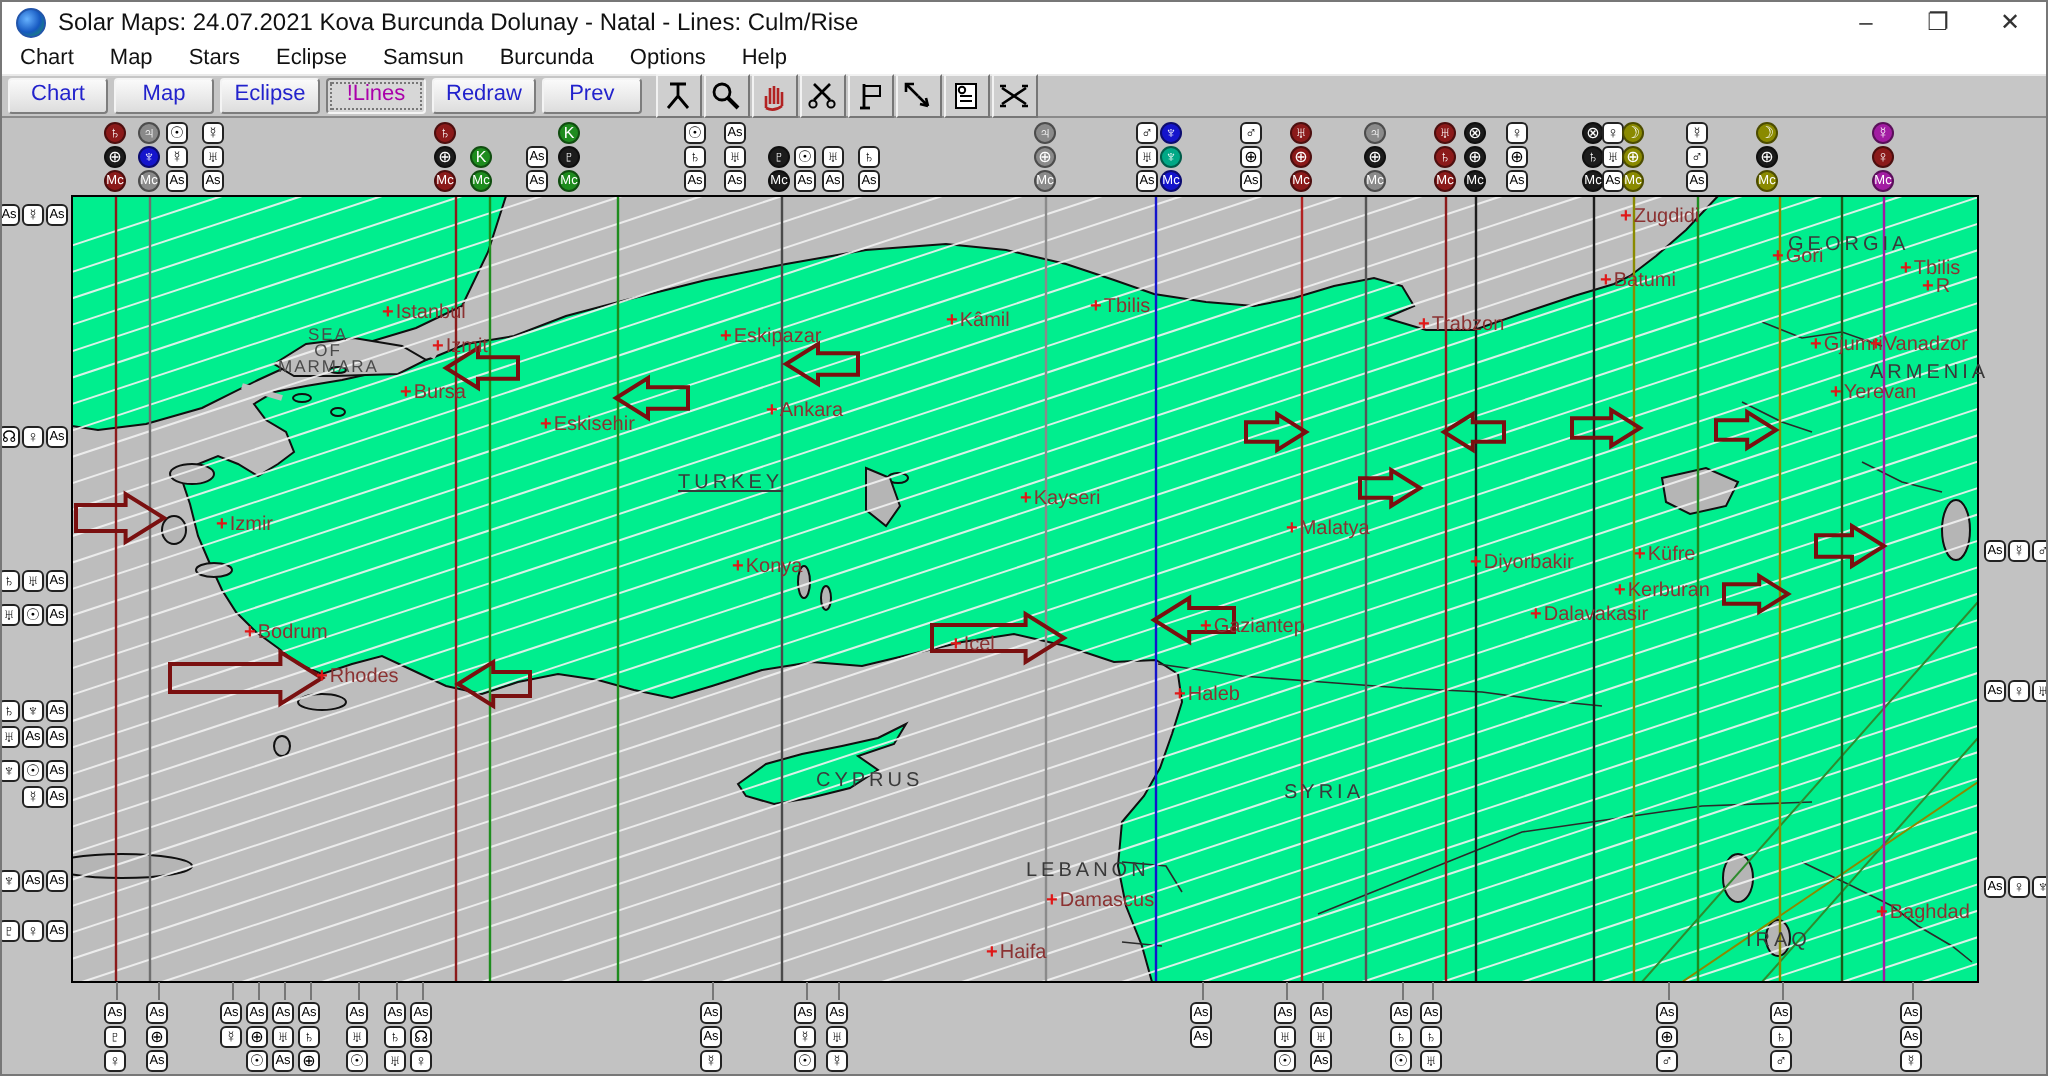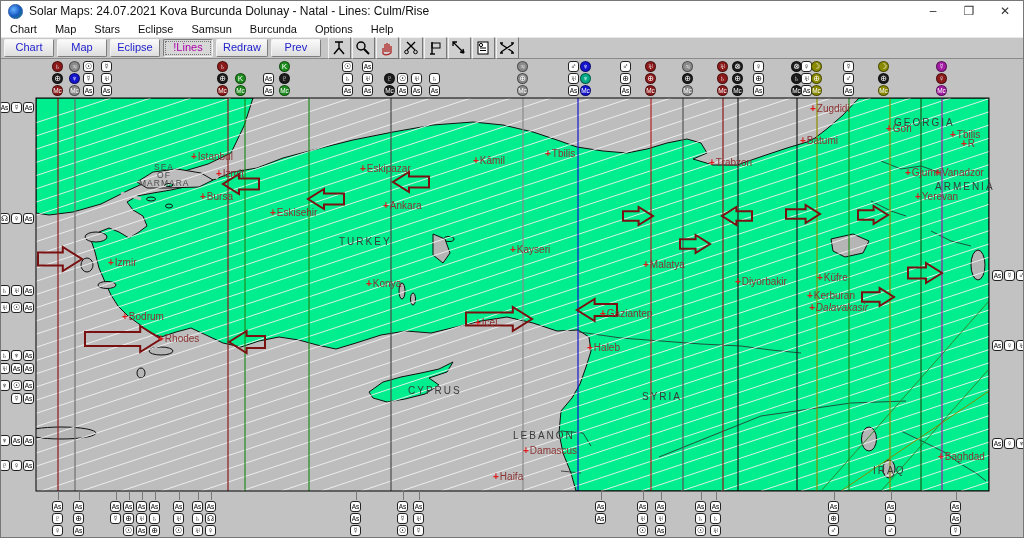--- a/index.html
+++ b/index.html
@@ -292,25 +292,25 @@
       <div class="city" style="left: 799px; top: 134px;"><span class="m">+</span><span>Batumi</span></div>
       <div class="city" style="left: 885px; top: 122px;"><span class="m">+</span><span>Gori</span></div>
       <div class="city" style="left: 949px; top: 128px;"><span class="m">+</span><span>Tbilis</span></div>
       <div class="city" style="left: 960px; top: 137px;"><span class="m">+</span><span>R</span></div>
       <div class="city" style="left: 904px; top: 166px;"><span class="m">+</span><span>Gjumri</span></div>
       <div class="city" style="left: 934px; top: 166px;"><span class="m">+</span><span>Vanadzor</span></div>
       <div class="city" style="left: 914px; top: 190px;"><span class="m">+</span><span>Yerevan</span></div>
       <div class="city" style="left: 734px; top: 275px;"><span class="m">+</span><span>Diyorbakir</span></div>
       <div class="city" style="left: 816px; top: 271px;"><span class="m">+</span><span>Küfre</span></div>
       <div class="city" style="left: 806px; top: 289px;"><span class="m">+</span><span>Kerburan</span></div>
-      <div class="city" style="left: 808px; top: 301px; font-style: italic;"><span class="m">+</span><span>Dalavakasir</span></div>
+      <div class="city" style="left: 764px; top: 301px;"><span class="m">+</span><span>Dalavakasir</span></div>
       <div class="city" style="left: 522px; top: 444px;"><span class="m">+</span><span>Damascus</span></div>
       <div class="city" style="left: 492px; top: 470px;"><span class="m">+</span><span>Haifa</span></div>
       <div class="city" style="left: 937px; top: 450px;"><span class="m">+</span><span>Baghdad</span></div>
-      <div class="region" style="left: 338px; top: 235px;">TURKEY</div>
+      <div class="region" style="left: 338px; top: 235px; text-decoration: underline;">TURKEY</div>
       <div class="region" style="left: 407px; top: 384px;">CYPRUS</div>
       <div class="region" style="left: 641px; top: 390px;">SYRIA</div>
       <div class="region" style="left: 512px; top: 429px;">LEBANON</div>
       <div class="region" style="left: 893px; top: 116px;">GEORGIA</div>
       <div class="region" style="left: 934px; top: 180px;">ARMENIA</div>
       <div class="region" style="left: 872px; top: 464px;">IRAQ</div>
       <div class="sea-label" style="left: 138px; top: 162px; width: 50px;">
         <div>SEA</div>
         <div>OF</div>
         <div>MARMARA</div>

